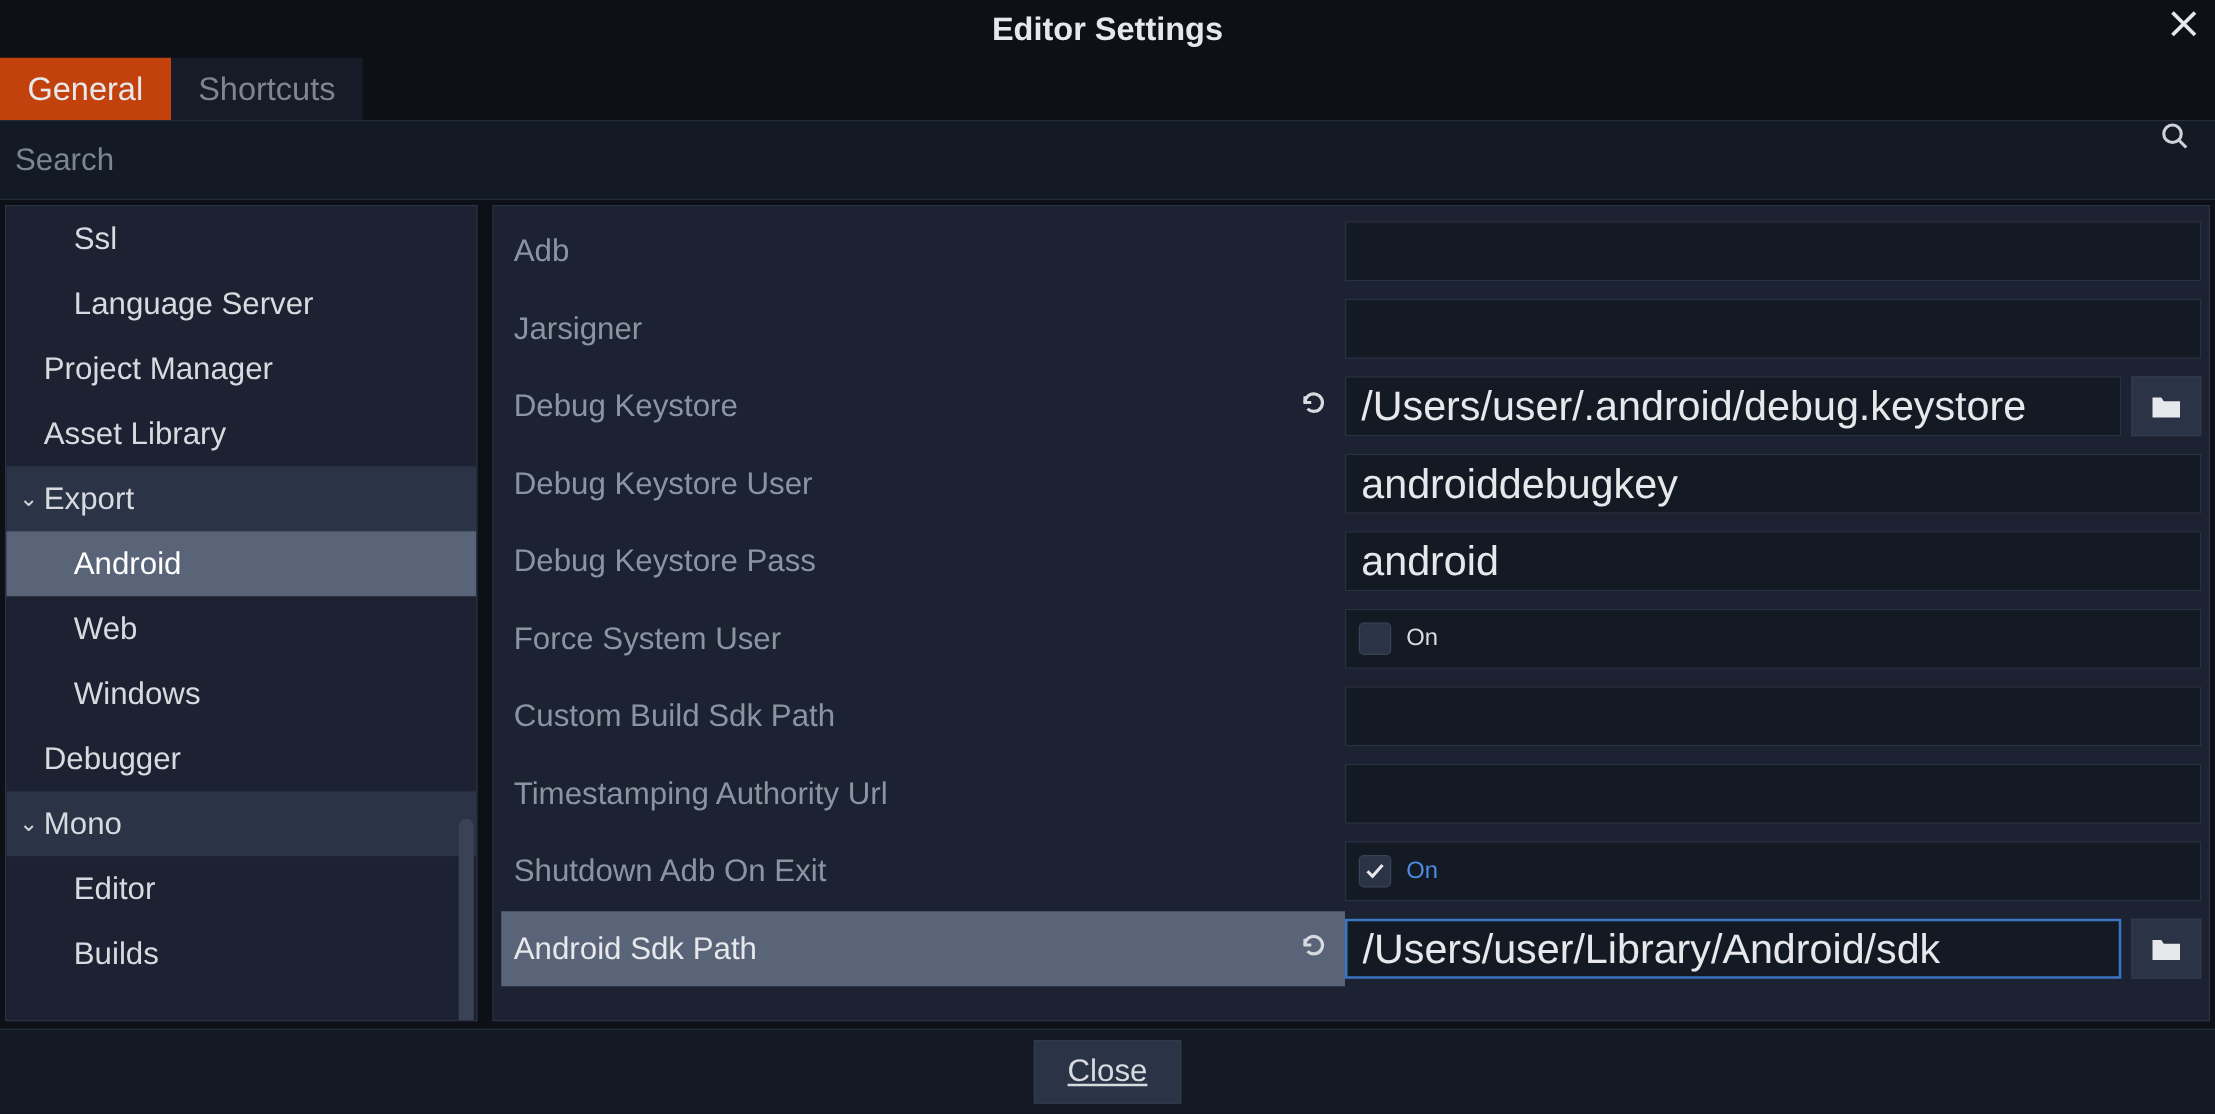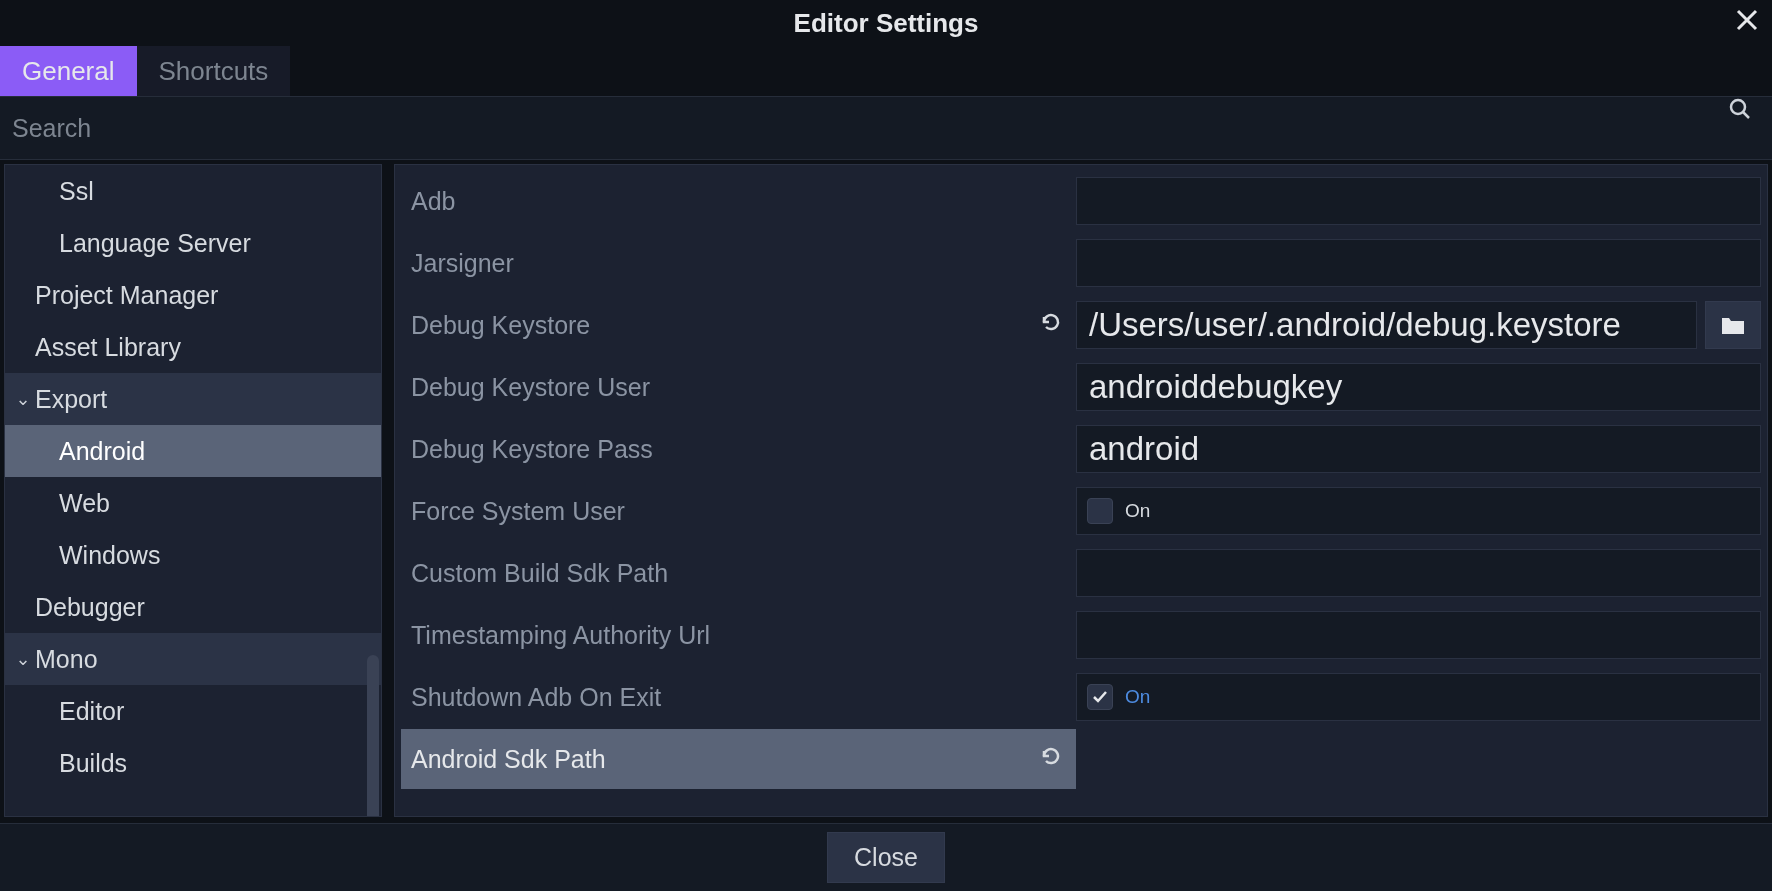--- a/index.html
+++ b/index.html
@@ -45,21 +45,21 @@
     padding: 0 22px;
     display: flex;
     align-items: center;
     font-size: 26px;
     cursor: pointer;
     color: #7d8590;
     background: #171b28;
   }
   .tab.active {
     color: #e6e8eb;
-    background: #8b5cf6;
+    background: #c2410c;
   }
   .search-row {
     height: 64px;
     display: flex;
     align-items: flex-start;
     background: #141a24;
     border-top: 1px solid #262d3a;
     border-bottom: 1px solid #262d3a;
     padding: 0 12px;
   }
@@ -224,20 +224,21 @@
     justify-content: center;
     margin-top: 6px;
   }
   .close-btn {
     padding: 10px 26px;
     background: #2b3346;
     border: 1px solid #323a4e;
     color: #d7dbe0;
     font-size: 25px;
     cursor: pointer;
+    text-decoration: underline;
   }
 </style>
 </head>
 <body>
 
 <div class="titlebar">
   <div class="title">Editor Settings</div>
   <div class="close-x">
     <svg width="22" height="22" viewBox="0 0 22 22">
         <path d="M2 2 L20 20 M20 2 L2 20" stroke="#e6e8eb" stroke-width="3" fill="none"></path>
@@ -396,20 +397,28 @@
     <div class="prop-row edit-row">
       <div class="prop-label">
         <span>Android Sdk Path</span>
         <span class="reset-icon">
           <svg width="22" height="22" viewBox="0 0 22 22">
               <path d="M4 11 A7 7 0 1 1 6 16" stroke="#d7dbe0" stroke-width="2.5" fill="none"></path>
               <path d="M4 6 L4 11 L9 11" stroke="#d7dbe0" stroke-width="2.5" fill="none"></path>
             </svg>
         </span>
       </div>
+      <div class="prop-value">
+        <input class="text-field focused" value="/Users/user/Library/Android/sdk" style="">
+        <div class="browse-btn">
+          <svg width="24" height="20" viewBox="0 0 24 20">
+              <path d="M1 3 L8 3 L10 6 L23 6 L23 19 L1 19 Z" fill="#e6e8eb"></path>
+            </svg>
+        </div>
+      </div>
     </div>
 
   </div>
 </div>
 
 <div class="footer">
   <button class="close-btn">Close</button>
 </div>
 
 </body></html>

